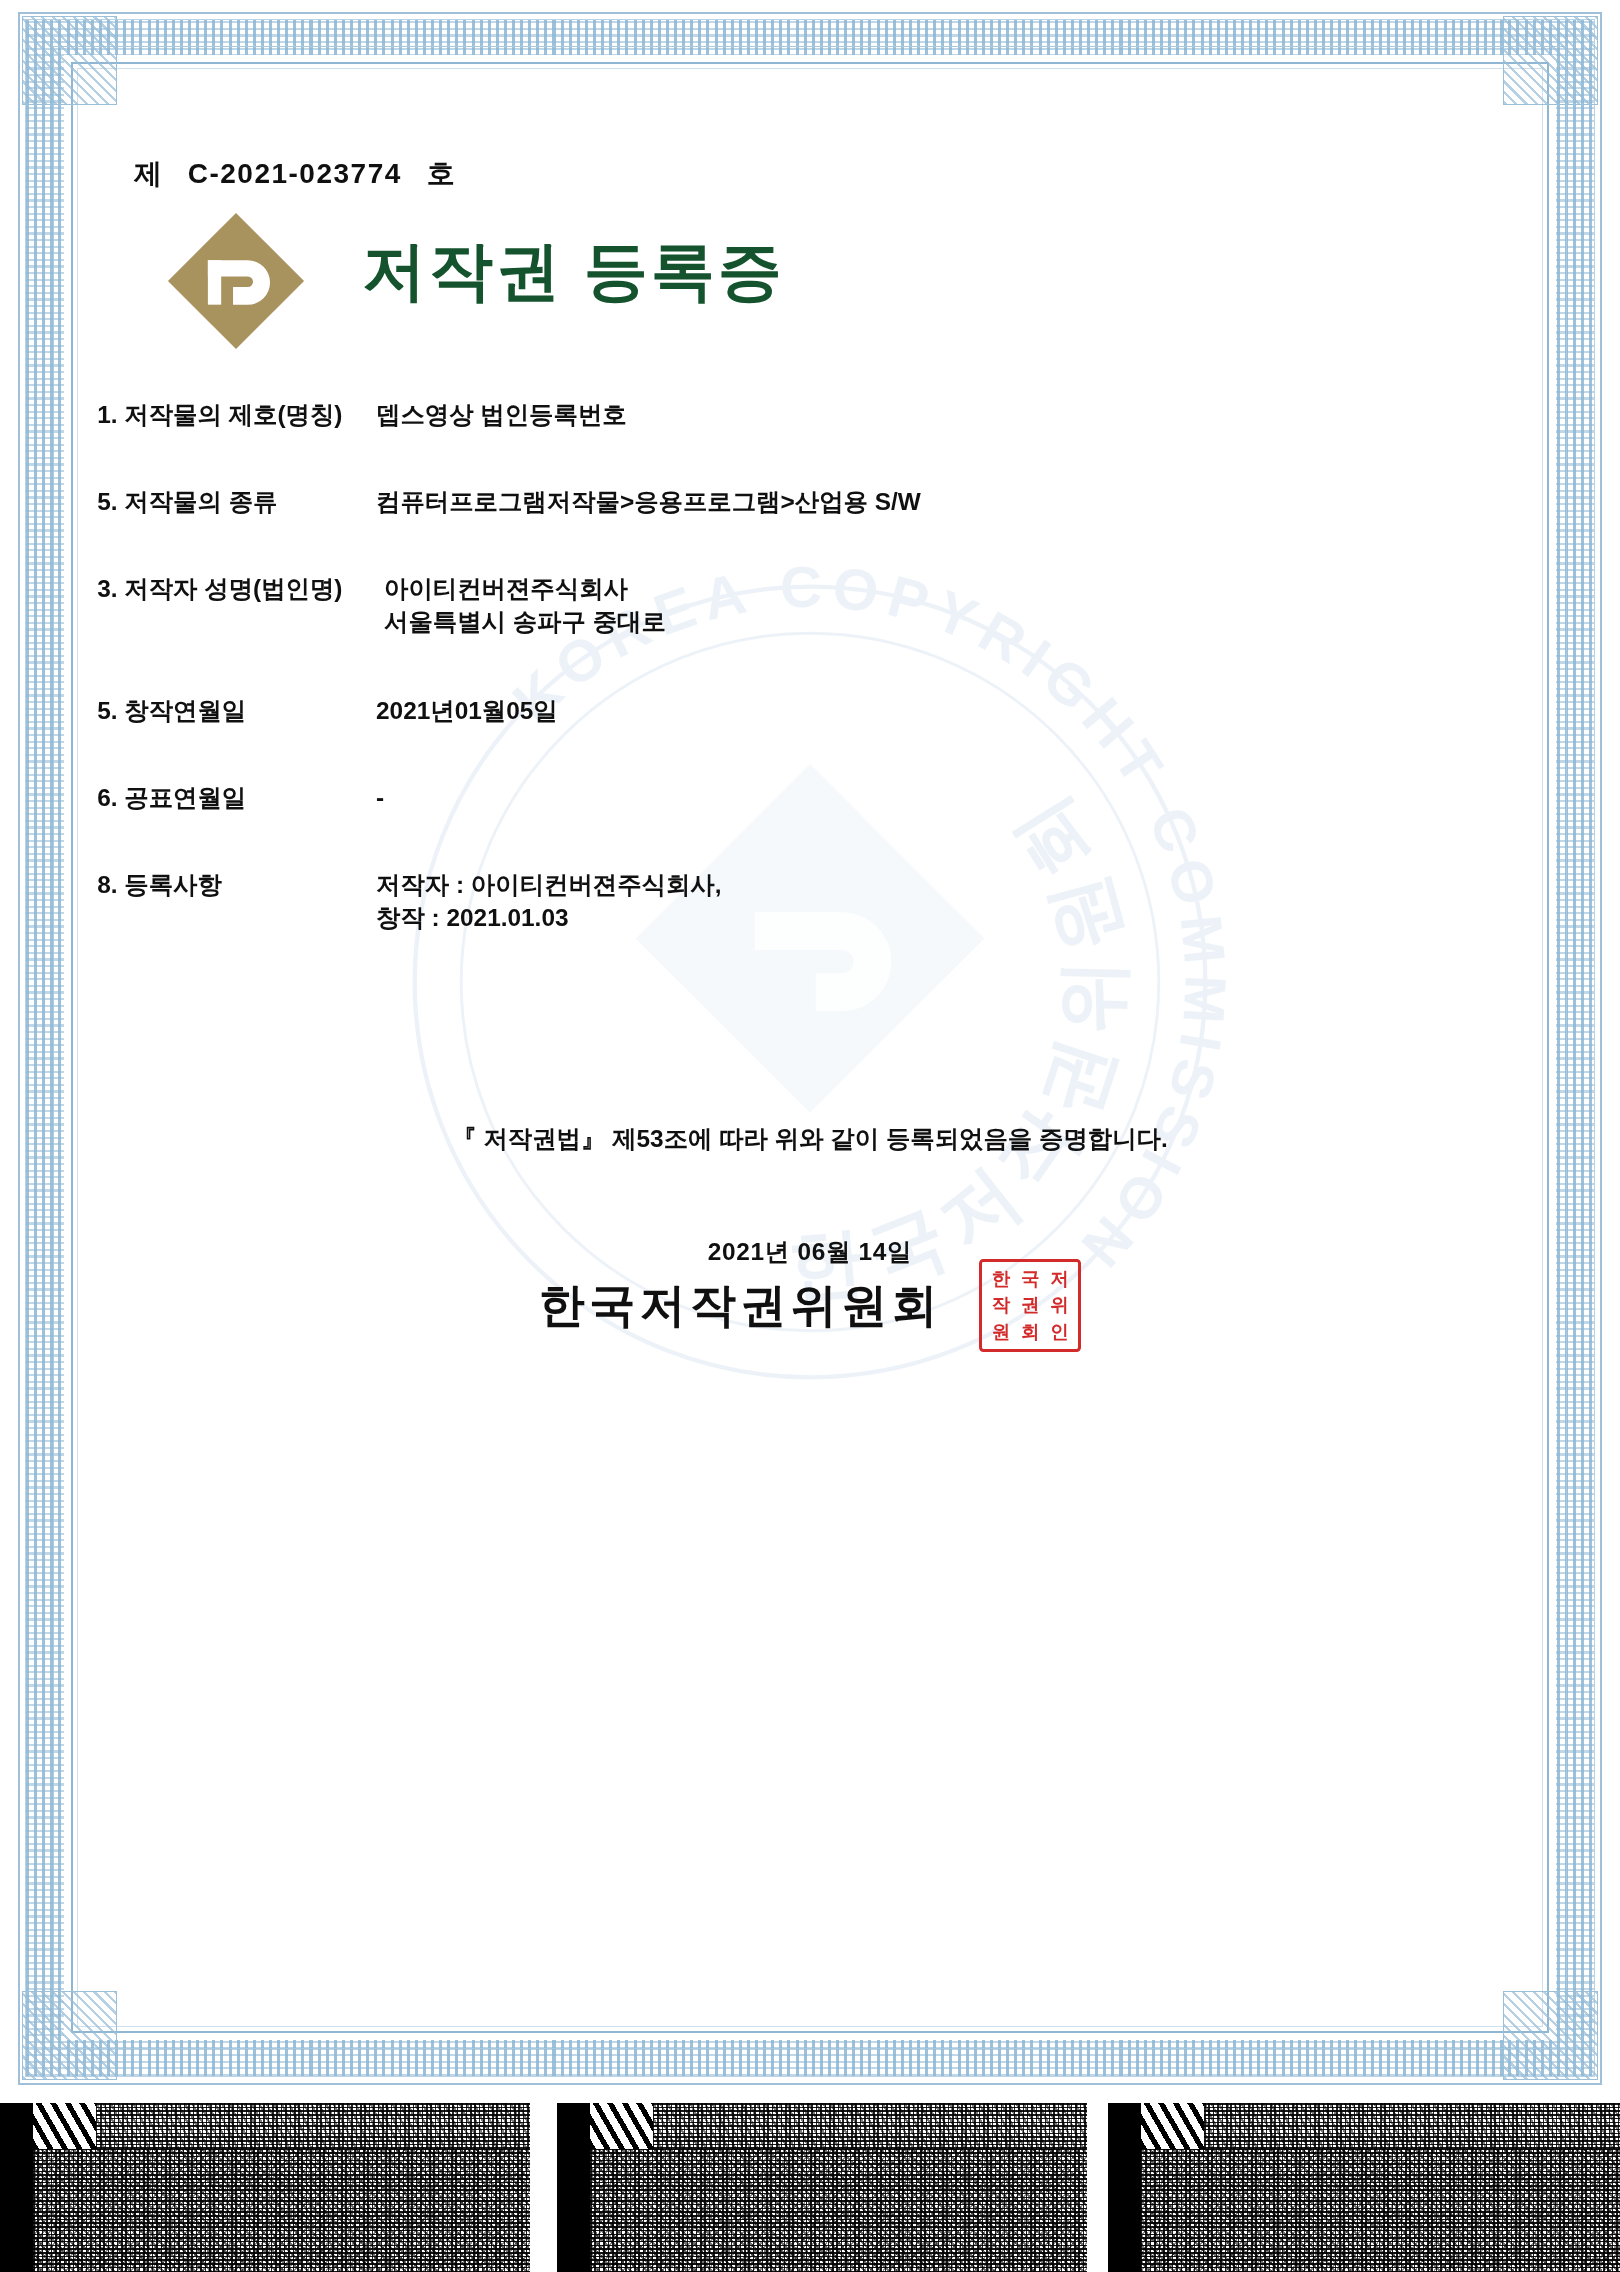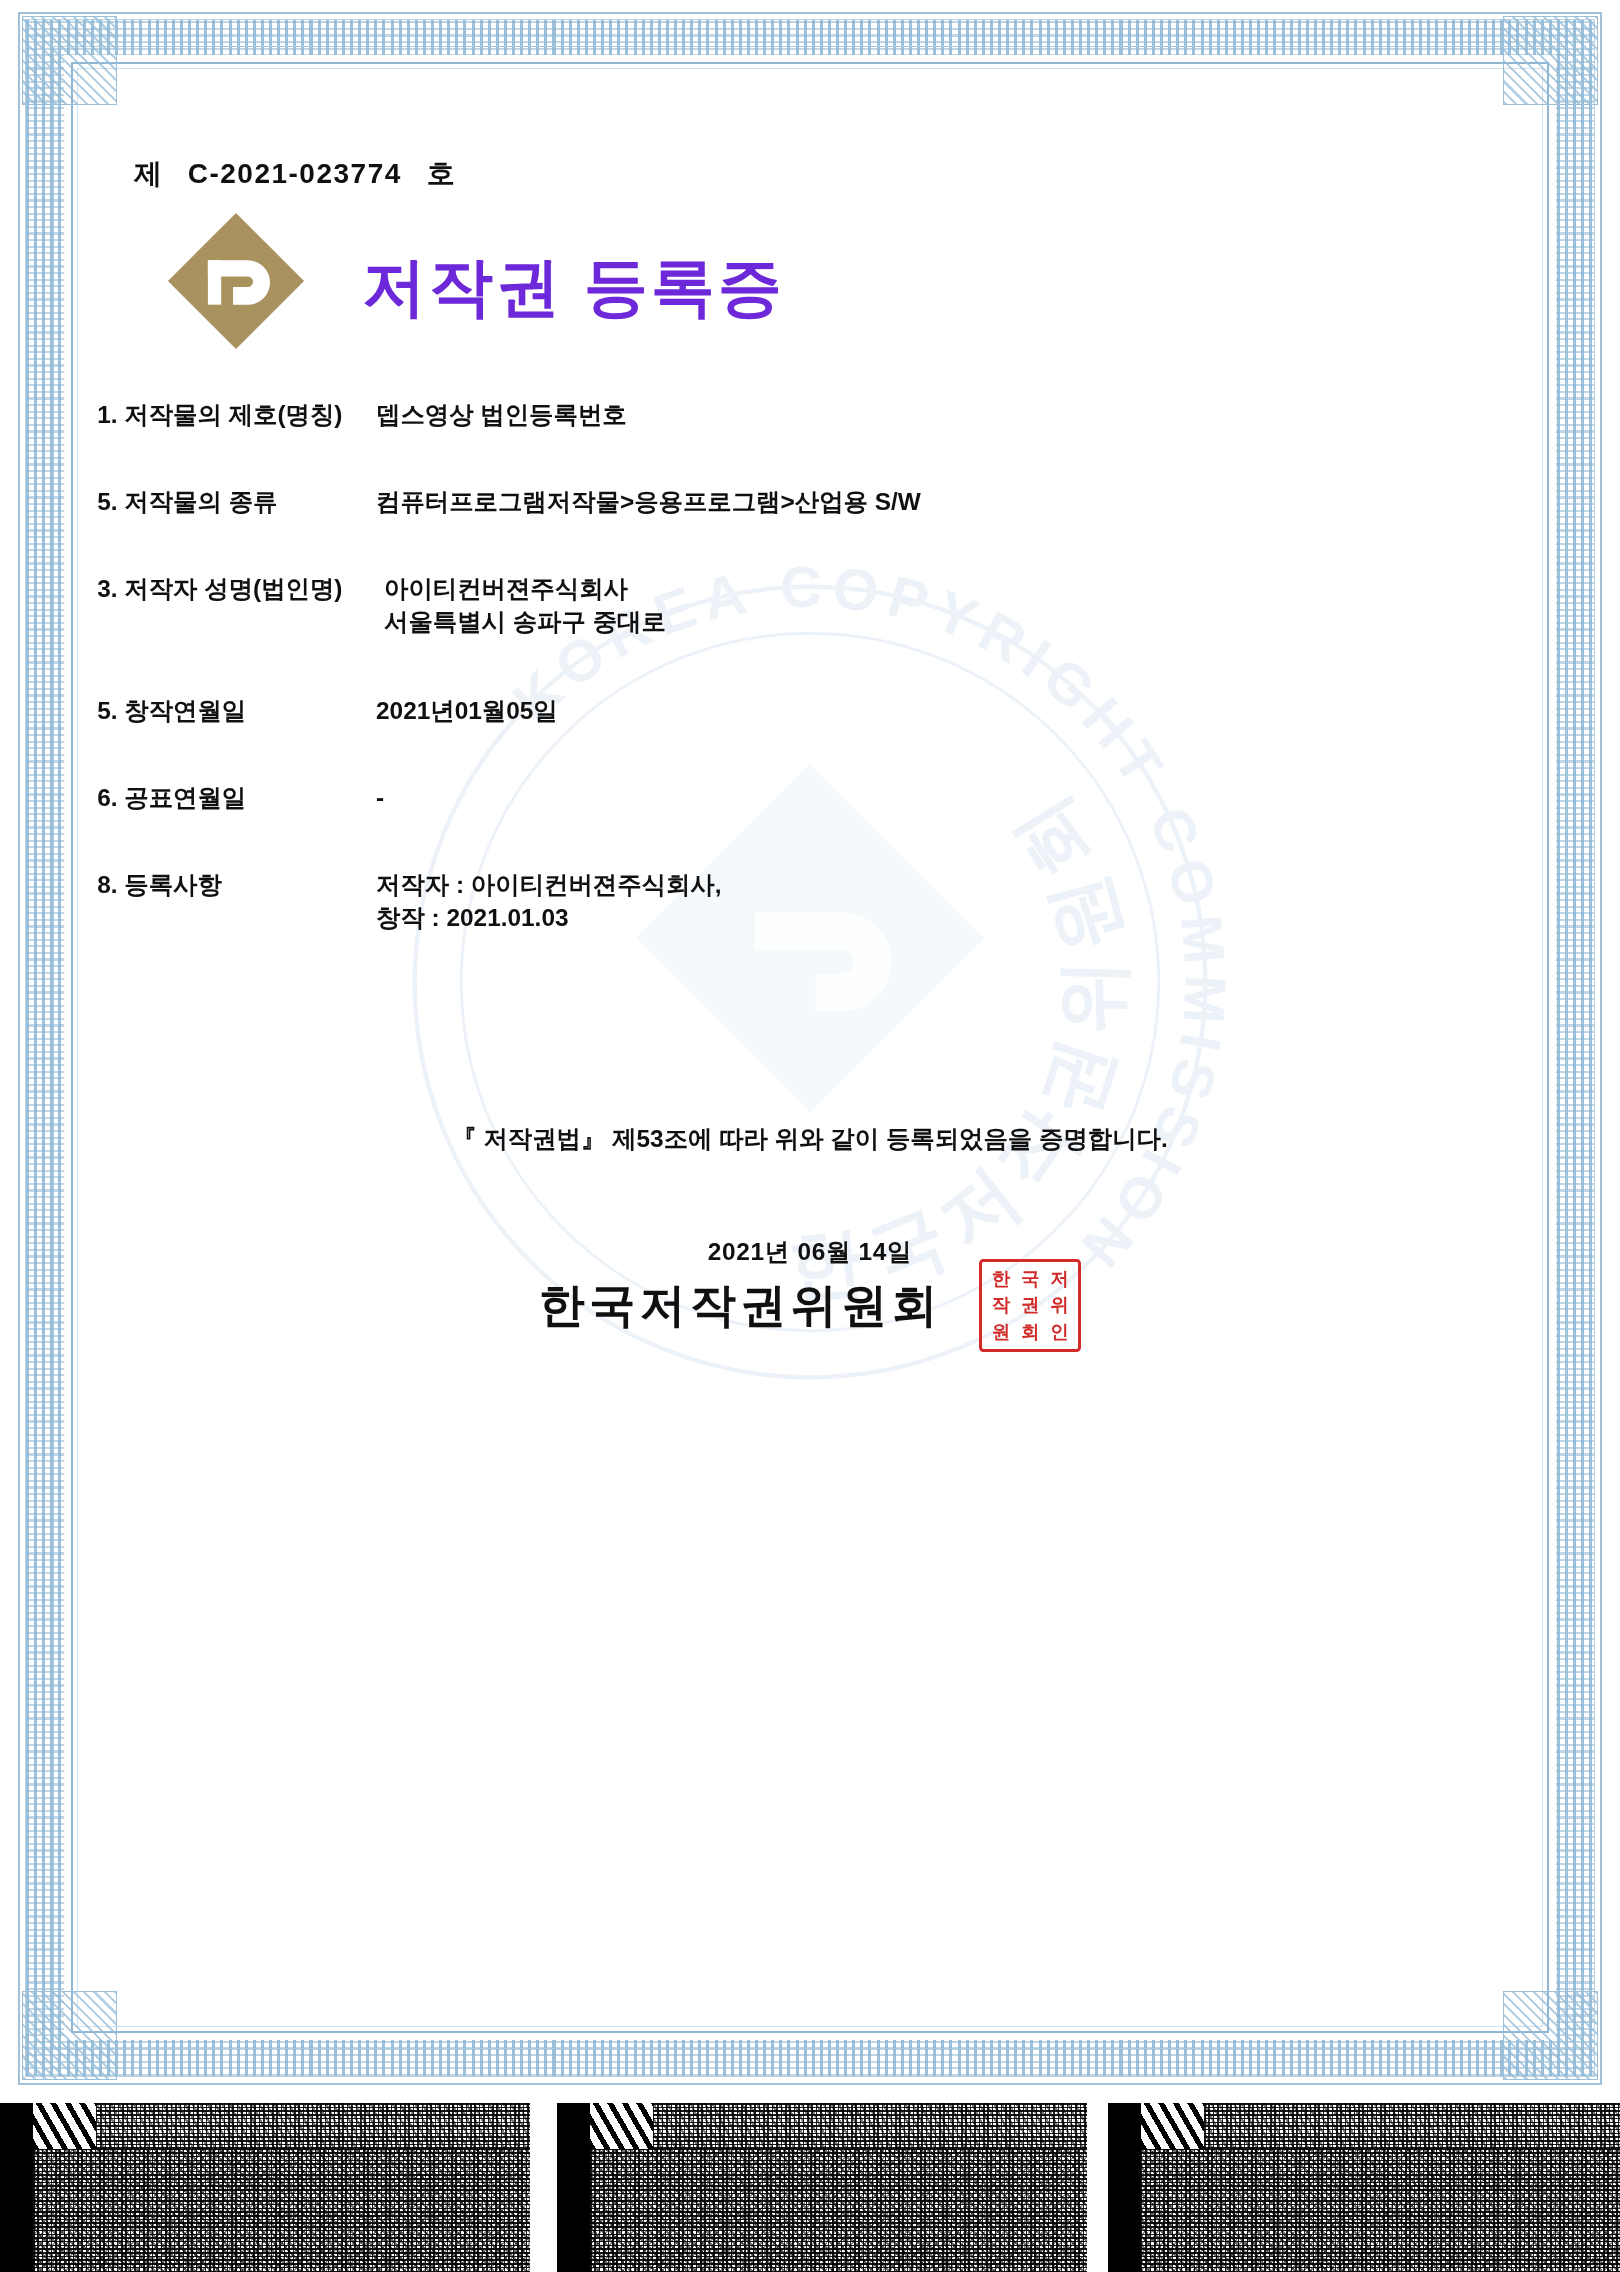--- a/index.html
+++ b/index.html
@@ -142,22 +142,21 @@
     width: 148px;
     height: 148px;
   }
   .cert-title {
     position: absolute;
     left: 281px;
     top: 28px;
     font-size: 64px;
     font-weight: bold;
     letter-spacing: 3px;
-    color: #6d28d9;
-    margin-top: 16px;
+    color: #14532d;
   }
 
   .fields {
     position: absolute;
     left: 0;
     top: 325px;
     width: 100%;
   }
   .field {
     position: relative;

